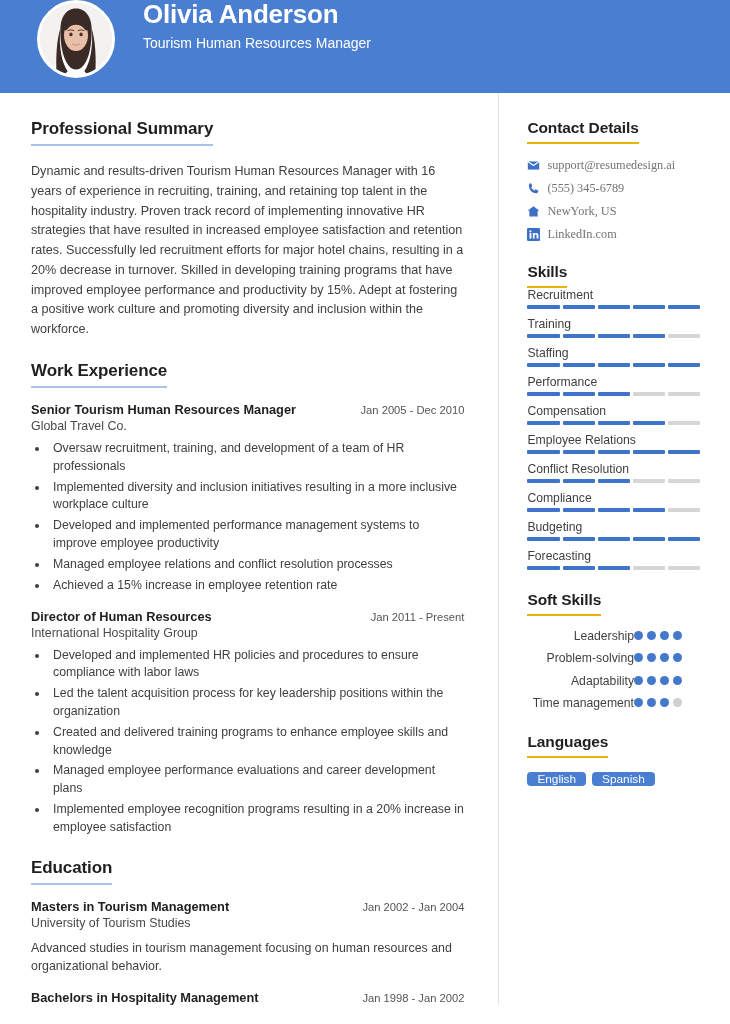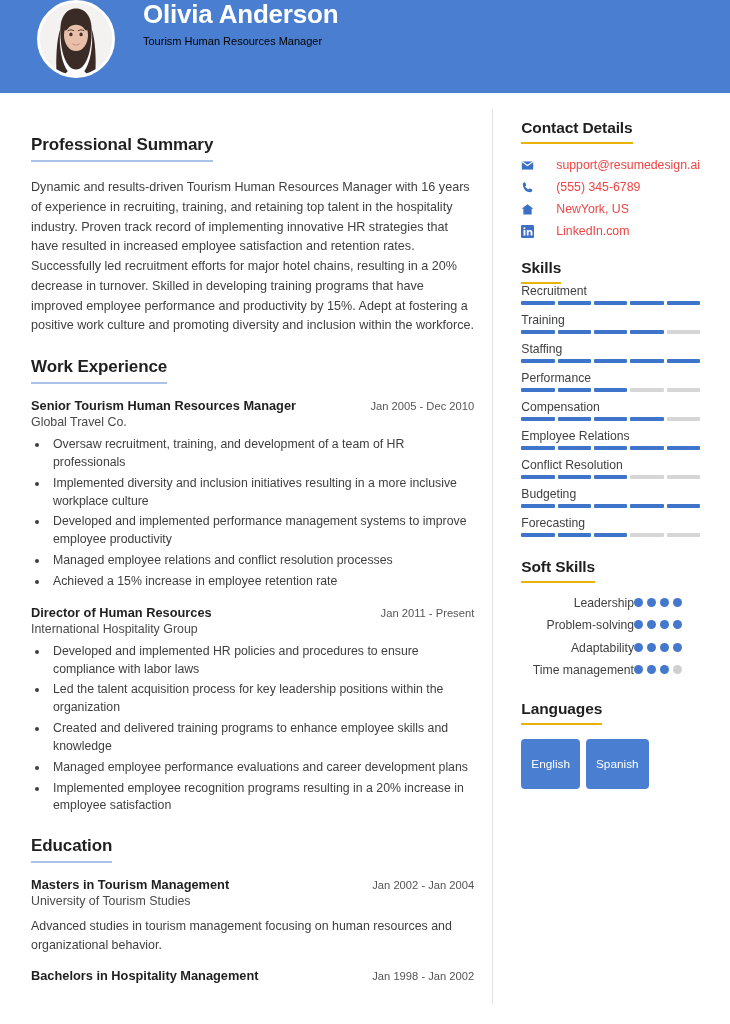--- a/index.html
+++ b/index.html
@@ -32,33 +32,32 @@
   .avatar svg { display:block; width:100%; height:100%; }
   .id-block { margin-left: 28px; }
   .full-name {
     color: #ffffff;
     font-size: 26px;
     font-weight: bold;
     letter-spacing: -0.2px;
     line-height: 1.15;
   }
   .job-title {
-    color: #000000;
-    font-size: 11px;
+    color: #ffffff;
+    font-size: 14px;
     margin-top: 5px;
     font-weight: normal;
   }
 
   
   .body-wrap { display: flex; height: 911px; }
   .col-left {
     width: 528px;
-    padding: 26px 18px 0 31px;
+    padding: 26px 34px 0 31px;
     border-right: 1px solid #e2e2e2;
-    margin-top: 16px;
   }
   .col-right {
     width: 242px;
     padding: 26px 30px 0 28px;
   }
 
   
   .sec-title {
     font-size: 17px;
     font-weight: bold;
@@ -135,22 +134,23 @@
     width: 17px;
     flex: 0 0 17px;
     color: #3d6fc4;
     display: flex;
     align-items: center;
     justify-content: flex-start;
   }
   .contact-icon svg { width: 13px; height: 13px; fill: #3d6fc4; display:block; }
   .contact-text {
     font-size: 12.3px;
-    color: #ef4444;
-    margin-left: 18px;
+    color: #737373;
+    margin-left: 3px;
+    font-family: Liberation Serif, serif;
   }
 
   
   .skill-list { }
   .skill-row { margin-bottom: 8px; }
   .skill-name {
     font-size: 12.2px;
     color: #3f3f3f;
     margin-bottom: 3px;
   }
@@ -192,21 +192,21 @@
     flex: 0 0 9px;
   }
   .dot.on { background: #4478cc; }
 
   
   .lang-list { margin-top: 14px; display: flex; gap: 6px; flex-wrap: wrap; }
   .lang-pill {
     background: #4a7ed0;
     color: #fff;
     font-size: 11.8px;
-    padding: 18px 10px;
+    padding: 0 10px;
     border-radius: 4px;
     font-weight: normal;
   }
 </style>
 </head>
 <body>
 
 <div class="page">
 
   <div class="header">
@@ -415,20 +415,30 @@
               <div class="skill-name">Conflict Resolution</div>
               <div class="skill-bar">
                 <div class="skill-seg on"></div>
                 <div class="skill-seg on"></div>
                 <div class="skill-seg on"></div>
                 <div class="skill-seg"></div>
                 <div class="skill-seg"></div>
               </div>
             </div>
             <div class="skill-row">
+              <div class="skill-name">Compliance</div>
+              <div class="skill-bar">
+                <div class="skill-seg on"></div>
+                <div class="skill-seg on"></div>
+                <div class="skill-seg on"></div>
+                <div class="skill-seg on"></div>
+                <div class="skill-seg"></div>
+              </div>
+            </div>
+            <div class="skill-row">
               <div class="skill-name">Budgeting</div>
               <div class="skill-bar">
                 <div class="skill-seg on"></div>
                 <div class="skill-seg on"></div>
                 <div class="skill-seg on"></div>
                 <div class="skill-seg on"></div>
                 <div class="skill-seg on"></div>
               </div>
             </div>
             <div class="skill-row">

